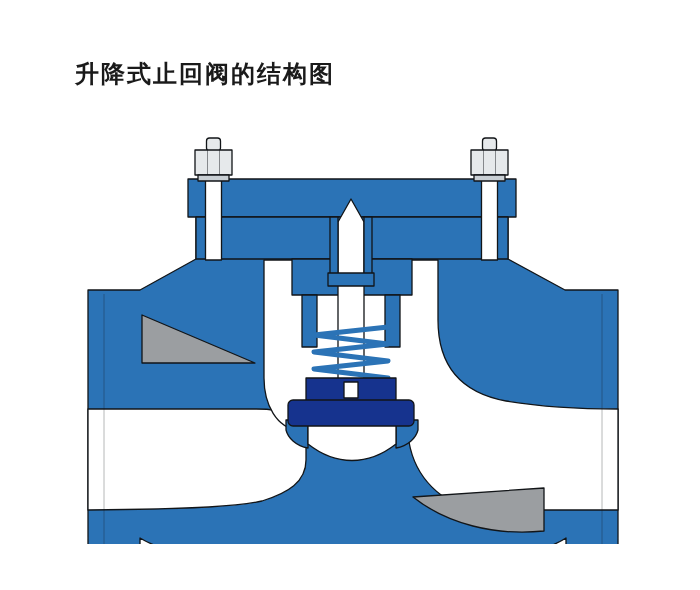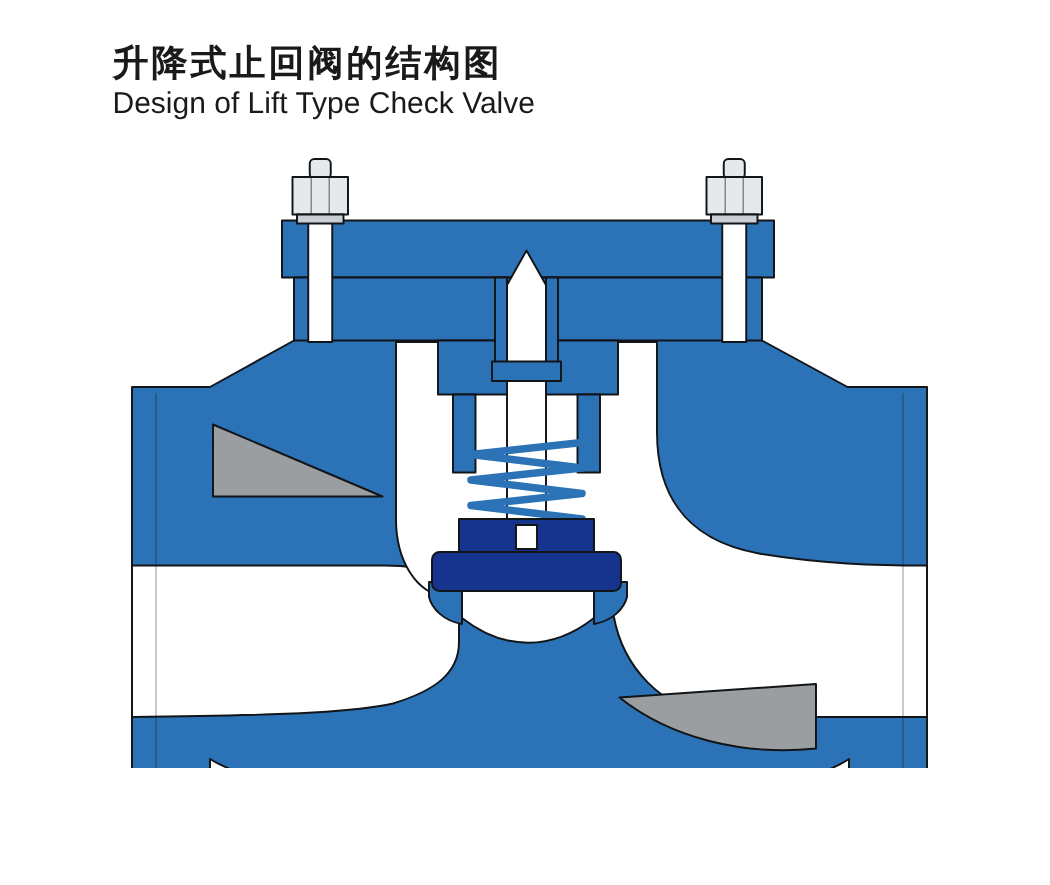--- a/index.html
+++ b/index.html
@@ -1,18 +1,18 @@
 <!DOCTYPE html>
 <html style="--c-body: #2B73B6; --c-disc: #16338E; --c-rib: #9B9EA1; --c-hardware: #E6E9EB; --c-hardware_shadow: #C9CFD4; --c-outline: #121518; --c-ink: #1A1A1A; --c-background: #FFFFFF;"><head>
 <meta charset="utf-8">
 <style>
   html,body{margin:0;padding:0;background:#fff;}
   .stage{
     position:relative;width:700px;height:512px;background:var(--c-background,#fff);
-    overflow:hidden;font-family:"Liberation Sans","DejaVu Sans",sans-serif;
+    overflow:hidden;font-family:"Liberation Sans","DejaVu Sans",sans-serif;margin-top:32px;
   }
   .title-zh{
     position:absolute;left:75px;top:26px;
     font-family:"DejaVu Sans",sans-serif;
     font-size:24px;font-weight:700;letter-spacing:2px;color:var(--c-ink,#1a1a1a);
     white-space:nowrap;
   }
   .title-en{
     position:absolute;left:75px;top:58px;
     font-family:"Liberation Sans","DejaVu Sans",sans-serif;
@@ -30,21 +30,20 @@
   .spring{stroke:var(--c-body,#2B73B6);stroke-width:5;fill:none;stroke-linejoin:round;stroke-linecap:round;}
   .facet{stroke:var(--c-outline,#121518);stroke-width:1;opacity:.45;}
   .faceline{stroke:var(--c-outline,#121518);stroke-width:1;opacity:.3;}
 </style>
 </head>
 <body>
 
 <div class="stage">
 
   <div class="title-zh">升降式止回阀的结构图</div>
-  <div class="title-en">Design of Lift Type Check Valve</div>
 
   <svg width="700" height="590" viewBox="0 0 700 590">
 
     <path class="f-body s" d="M196,185 H508 V227 L565,258 H618 V572 H566 V506 C500,549 210,549 140,506 V572 H88 V258 H140 L196,227 Z"></path>
 
     <path class="f-paper s" d="M88,377 H256 C286,377 303,384 306,402 V428 C306,450 288,461 262,469 C240,474 200,477 88,478 Z"></path>
     <path class="f-paper s" d="M264,228 H438 V288 C438,341 468,362 506,369 C548,376 584,377 618,377 V478 H480 C440,473 415,444 409,410 C408,403 405,398 396,398 H298 C277,396 264,373 264,346 Z"></path>
 
     <path class="f-rib s" d="M142,283 L255,331 H142 Z"></path>
     <path class="f-rib s" d="M413,465 L544,456 V499 C495,504 447,492 413,465 Z"></path>

